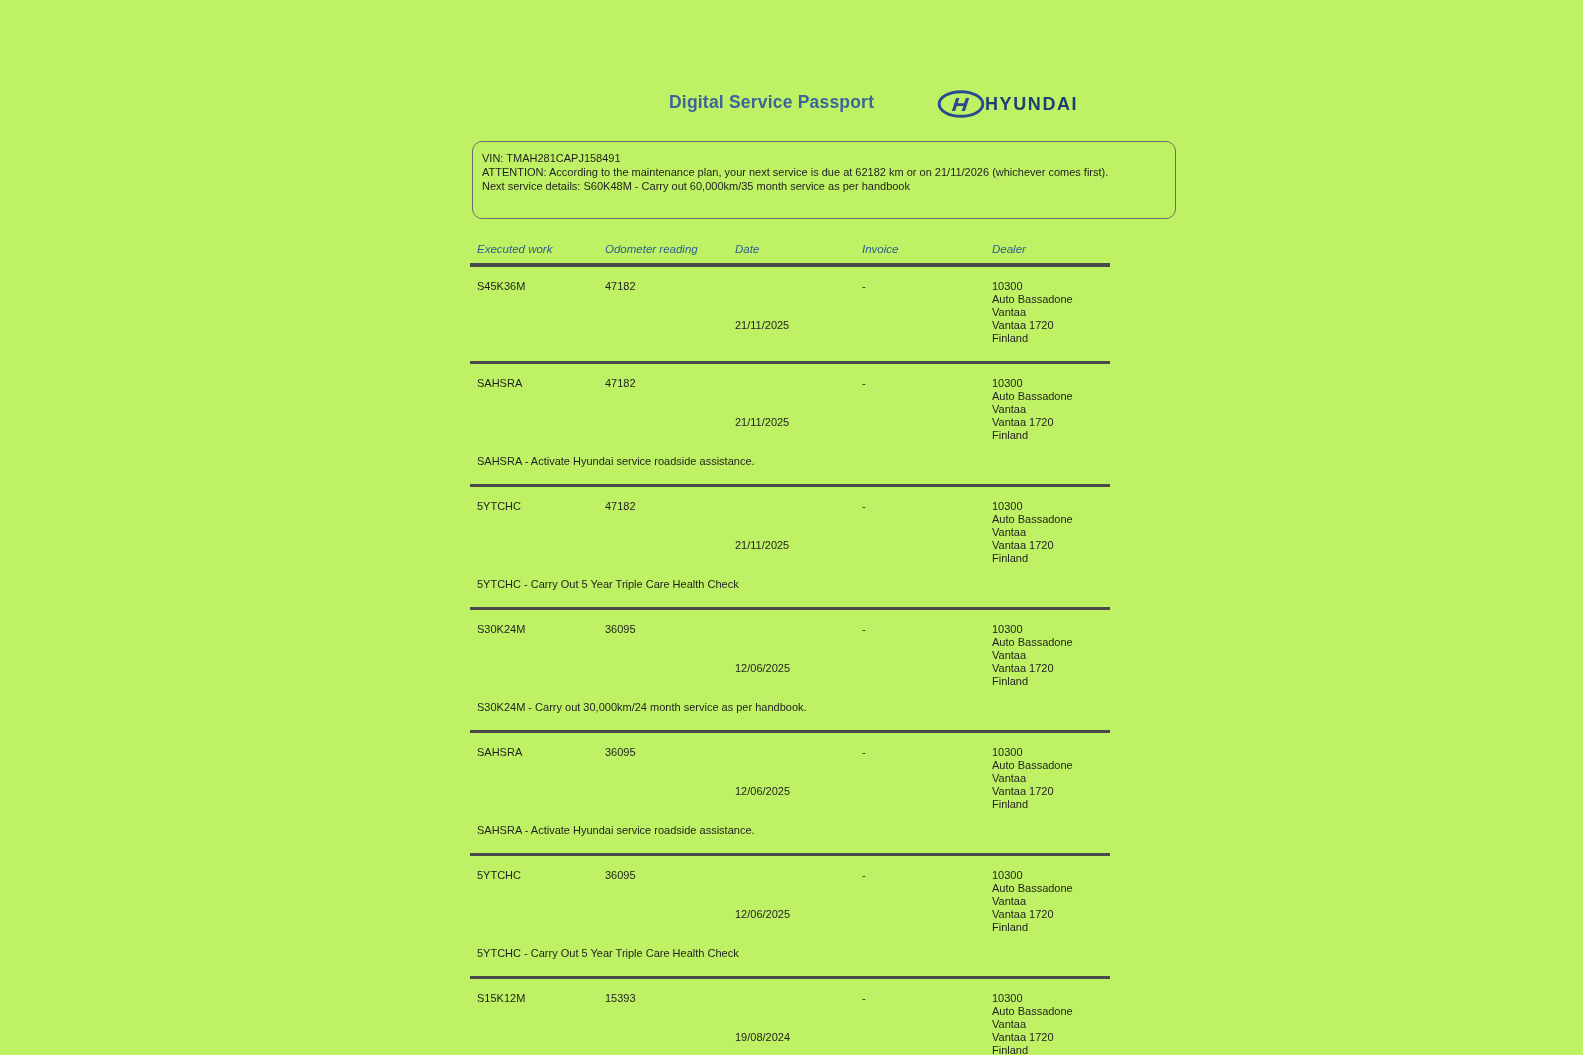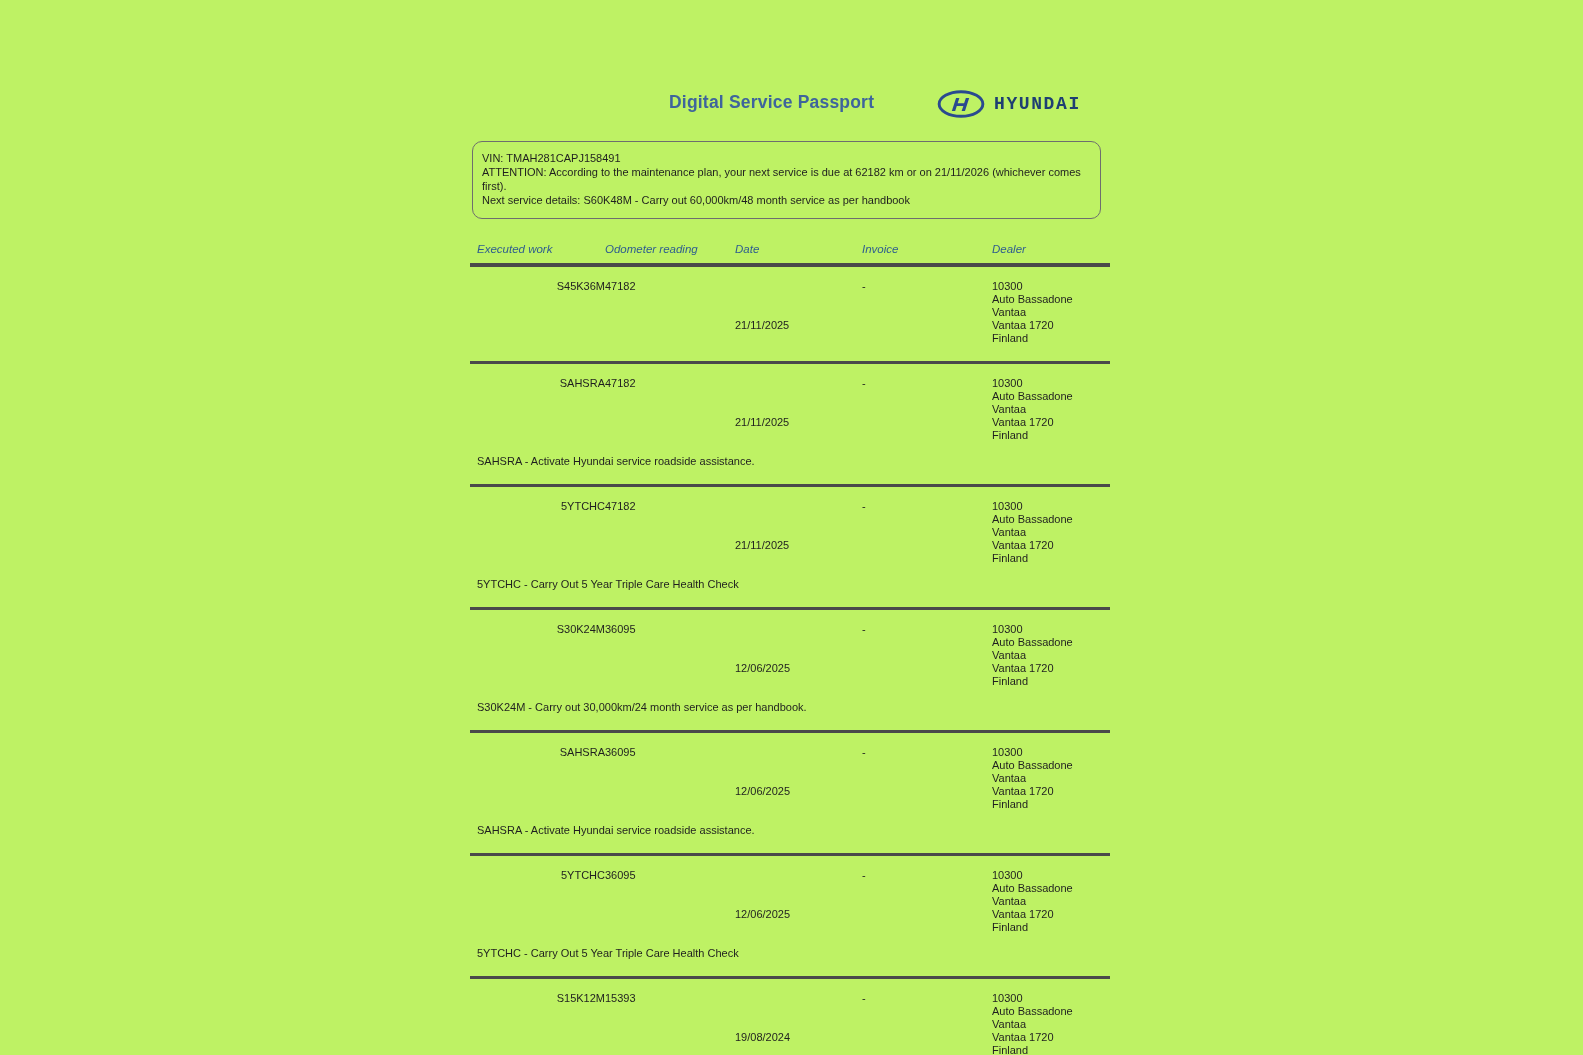--- a/index.html
+++ b/index.html
@@ -34,38 +34,36 @@
     letter-spacing: 0.2px;
     color: var(--title-blue);
     white-space: nowrap;
   }
   .brand {
     position: absolute;
     left: 937px;
     top: 90px;
     display: flex;
     align-items: center;
-    gap: 9px;
-    font-family: Liberation Mono, monospace;
   }
   .brand svg { display: block; }
   .brand-text {
     font-size: 18px;
     font-weight: 700;
     letter-spacing: 1.6px;
     color: var(--logo-navy);
     white-space: nowrap;
   }
 
   
   .vin-box {
     position: absolute;
     left: 472px;
     top: 141px;
-    width: 629px;
+    width: 704px;
     min-height: 78px;
     border: 1.5px solid #6e6e6e;
     border-radius: 10px;
     padding: 9px 12px 10px 9px;
     font-size: 11px;
     line-height: 14px;
     color: var(--text-black);
   }
 
   
@@ -94,21 +92,21 @@
     grid-template-columns: 135px 130px 127px 130px 118px;
     grid-template-areas:
       "code odo date inv dealer"
       "desc desc desc desc dealer"
       "cmt  cmt  cmt  cmt  dealer";
     padding: 13px 0 16px 0;
     border-bottom: 3px solid var(--rule-gray);
   }
   #rows-host .trow:last-child { border-bottom: none; }
 
-  .cell-code   { grid-area: code; padding-left: 7px; text-align: right; }
+  .cell-code   { grid-area: code; padding-left: 7px; }
   .cell-odo    { grid-area: odo; }
   .cell-date   { grid-area: date; margin-top: 39px; }
   .cell-inv    { grid-area: inv; }
   .cell-dealer { grid-area: dealer; white-space: pre-line; line-height: 13px; }
   .desc {
     grid-area: desc;
     margin-top: 26px;
     padding-left: 7px;
     align-self: start;
   }
@@ -131,21 +129,21 @@
     <svg width="48" height="28" viewBox="0 0 44 26" aria-hidden="true">
       <ellipse cx="22" cy="13" rx="20.3" ry="11.4" fill="none" stroke="#2a4a8f" stroke-width="2.7"></ellipse>
       <path d="M13.5 19.5 L17.4 7.5 L20.5 7.5 L18.9 12.2 L24.9 12.2 L26.5 7.5 L29.6 7.5 L25.7 19.5 L22.6 19.5 L24.2 14.8 L18.1 14.8 L16.6 19.5 Z" fill="#2a4a8f"></path>
     </svg>
     <span class="brand-text">HYUNDAI</span>
   </div>
 
   <div class="vin-box">
     <div>VIN: TMAH281CAPJ158491</div>
     <div>ATTENTION: According to the maintenance plan, your next service is due at 62182 km or on 21/11/2026 (whichever comes first).</div>
-    <div>Next service details: S60K48M - Carry out 60,000km/48 month service as per handbook</div>
+    <div>Next service details: S60K48M - Carry out 60,000km/35 month service as per handbook</div>
   </div>
 
   <div class="service-table">
     <div class="thead">
       <div class="th">Executed work</div>
       <div class="th">Odometer reading</div>
       <div class="th">Date</div>
       <div class="th">Invoice</div>
       <div class="th">Dealer</div>
     </div>

